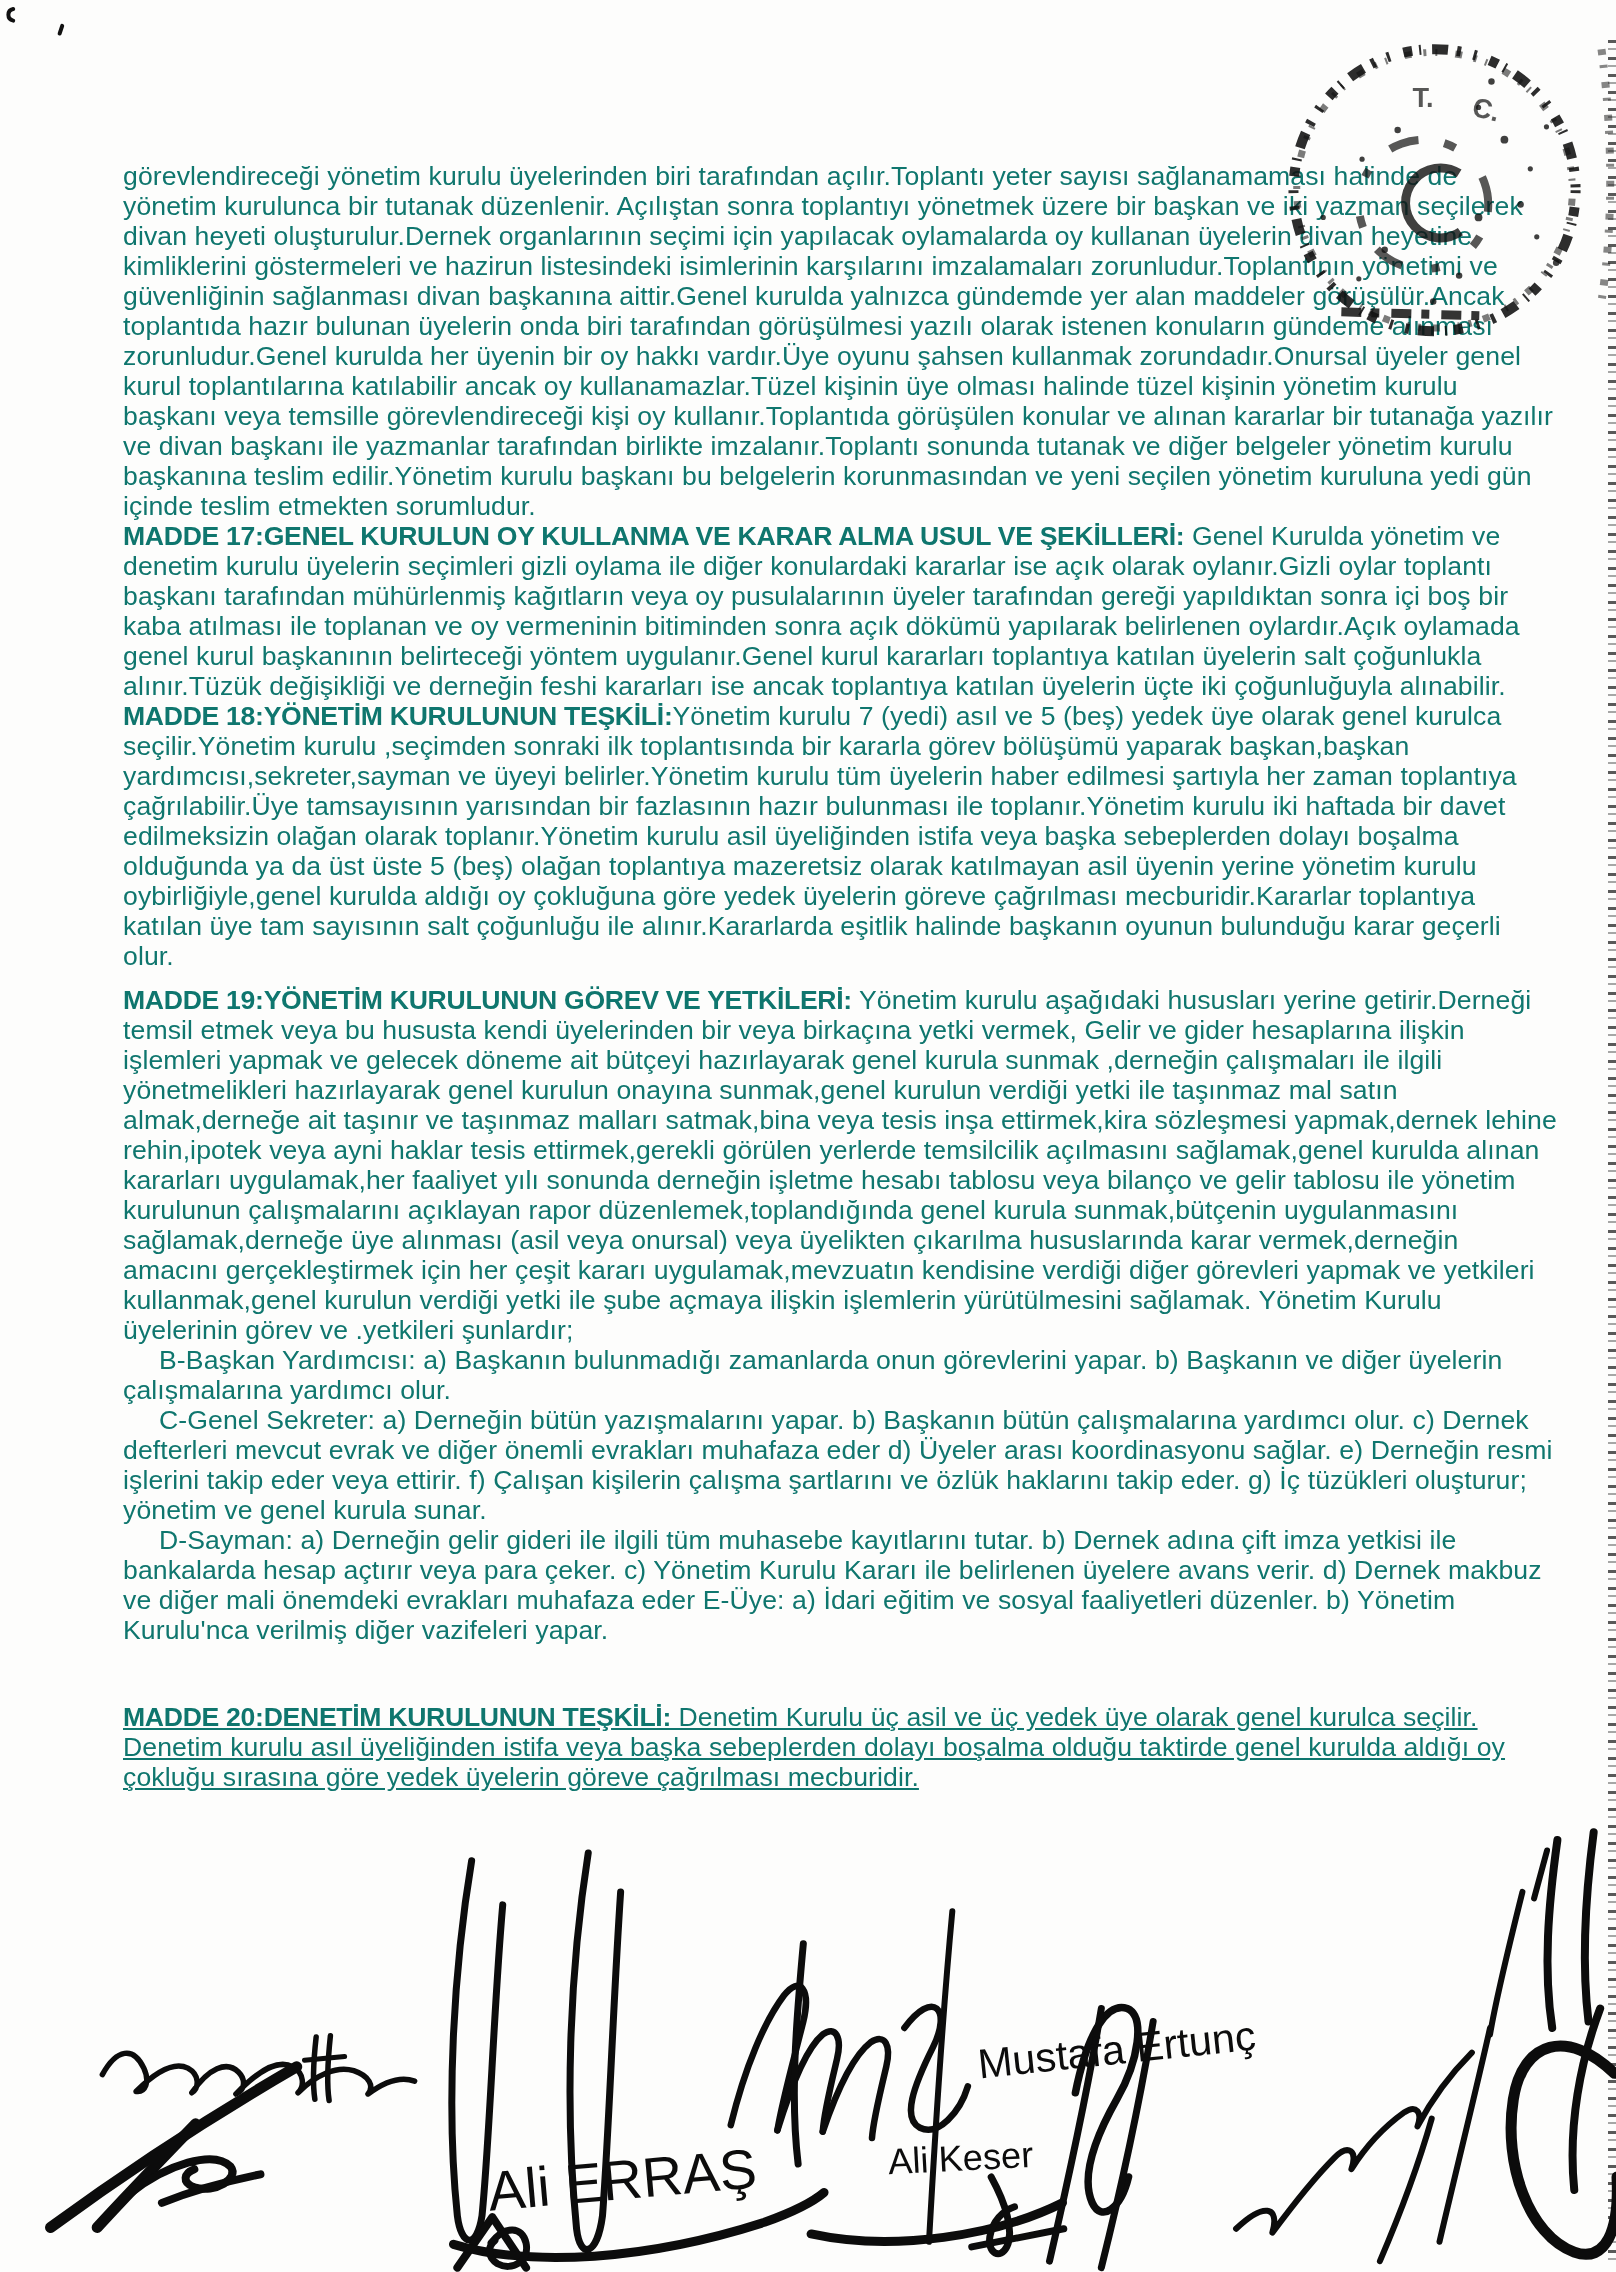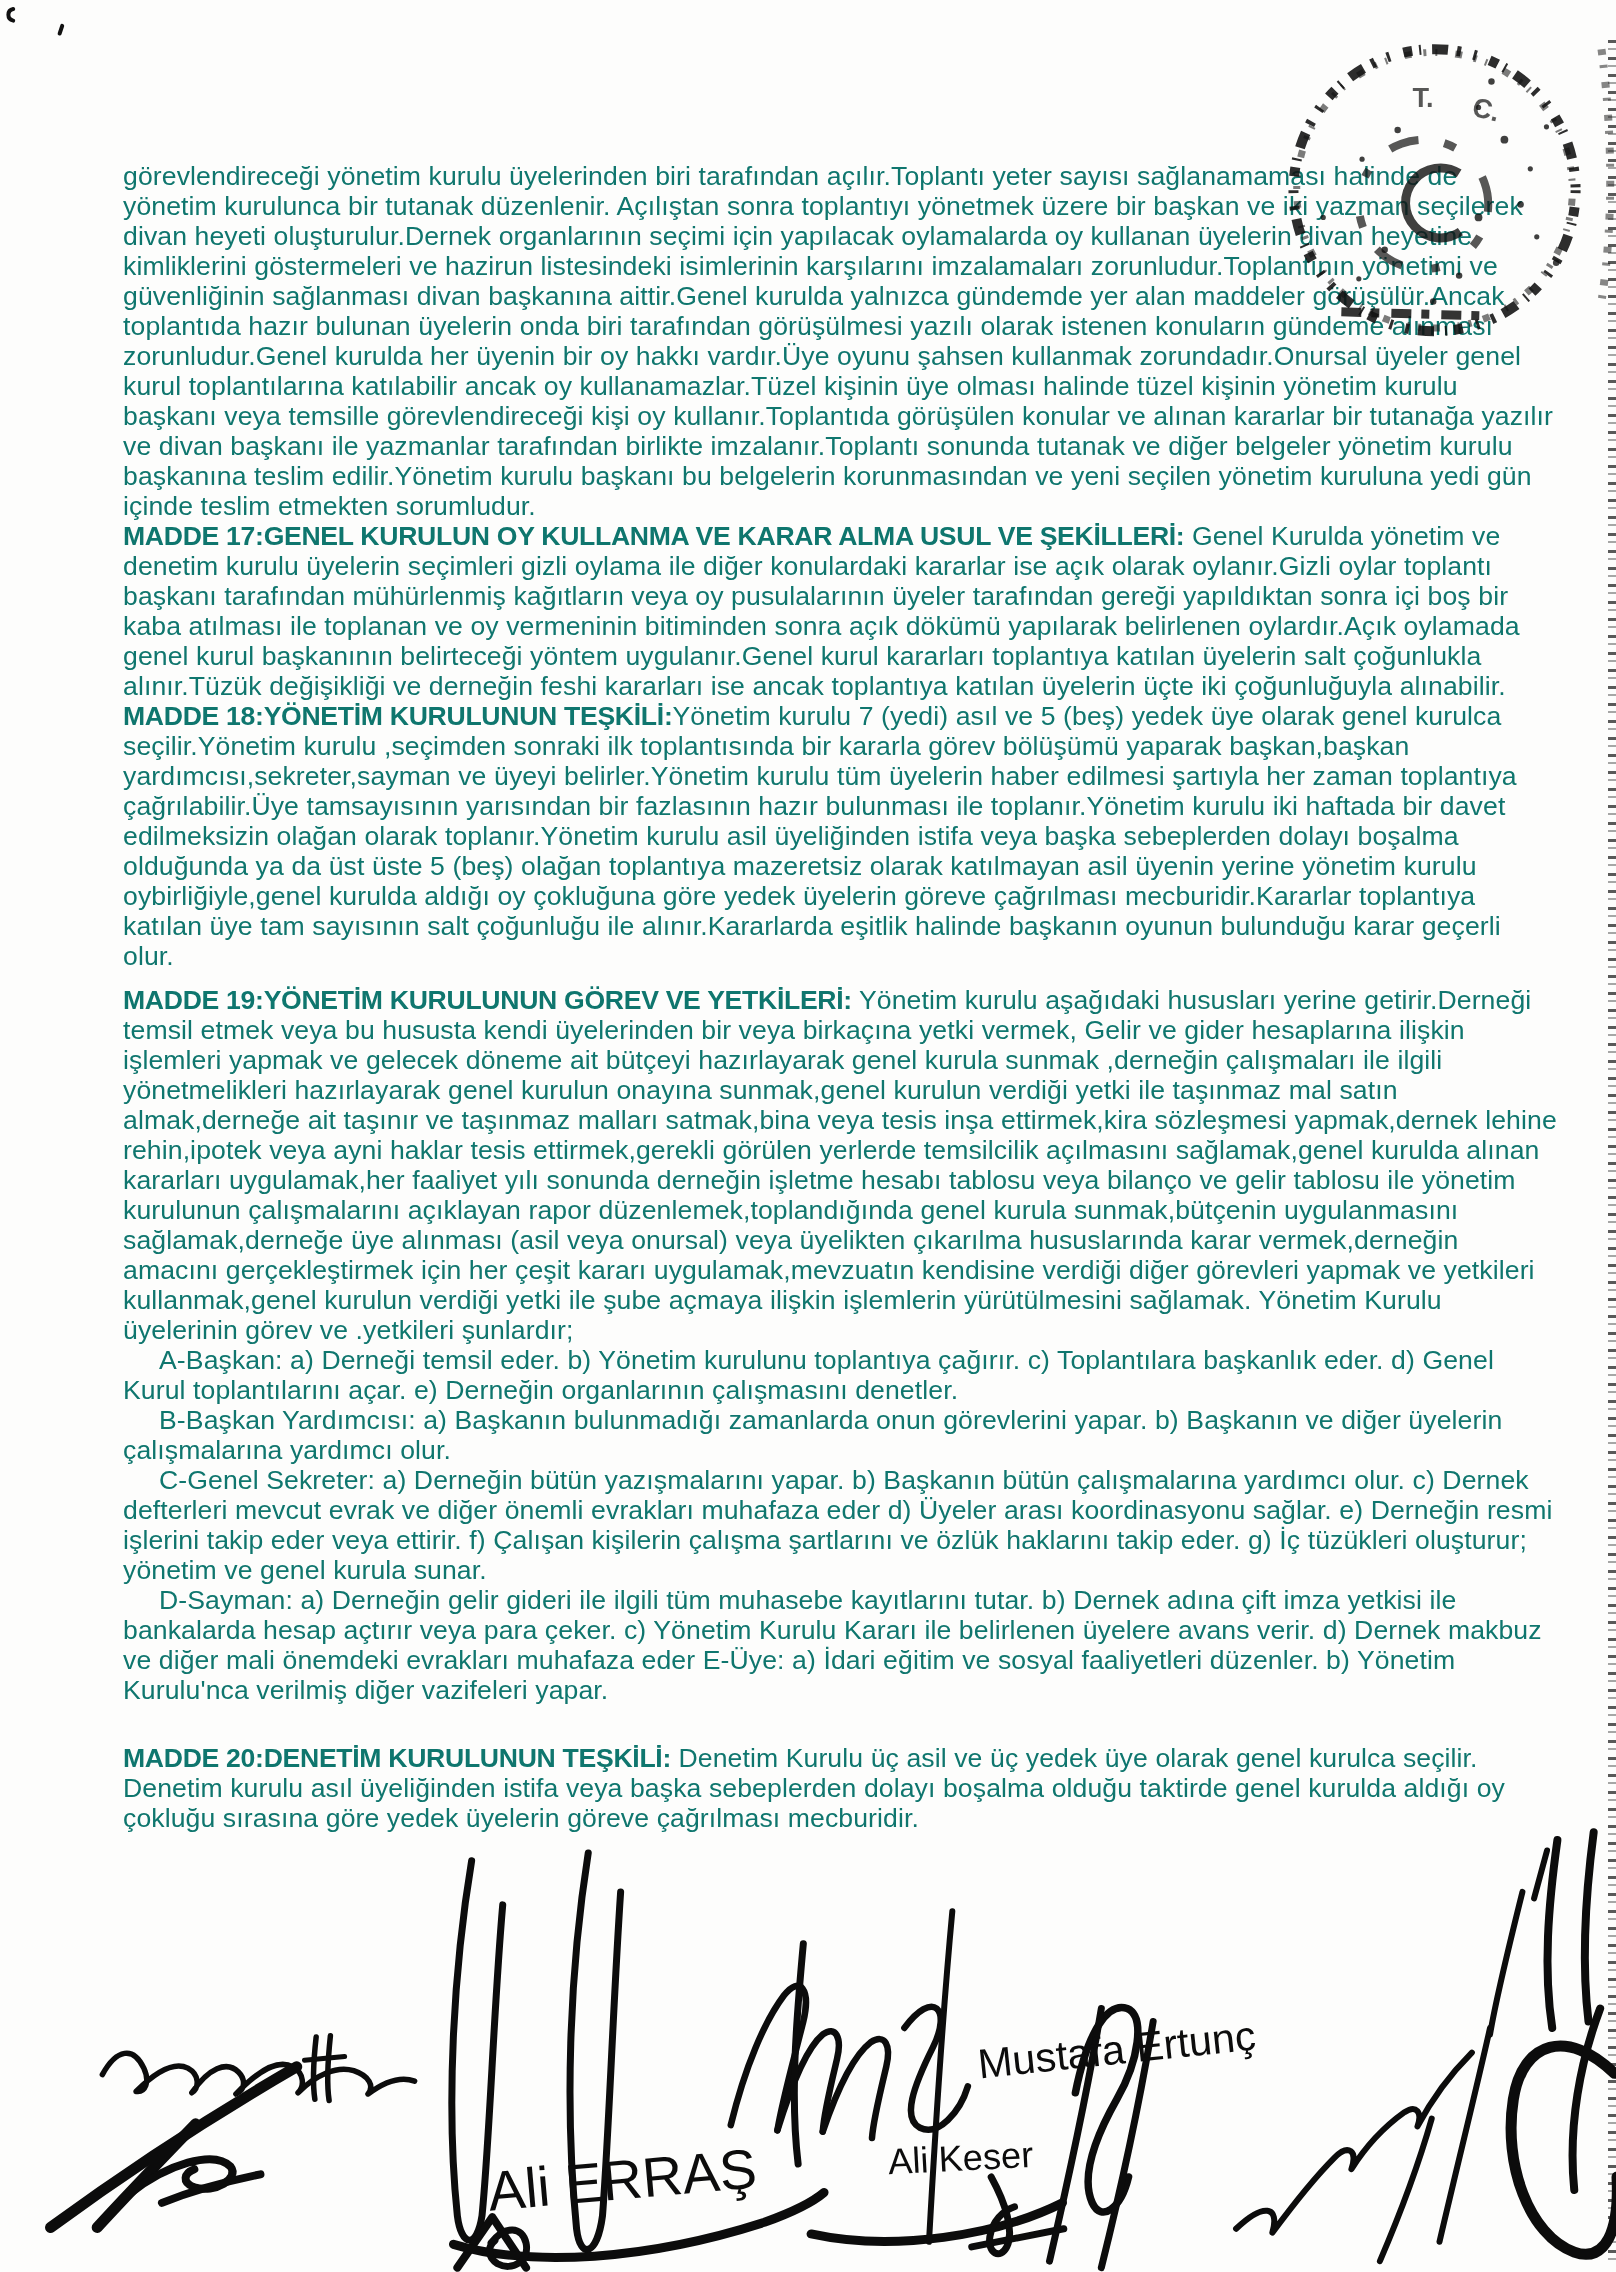--- a/index.html
+++ b/index.html
@@ -17,21 +17,21 @@
     left:123px;top:161px;
     width:1435px;
     font-size:26.6px;
     line-height:30px;
     letter-spacing:0.1px;
     color:#0f766e;
     text-align:left;
   }
   .text-block p{margin:0;}
   p.gap-before-19{margin-top:14px;}
-  p.gap-before-20{margin-top:38px;}
+  p.gap-before-20{margin-top:57px;text-decoration:underline;}
   p.officer{text-indent:36px;}
   .madde-title{font-weight:bold;letter-spacing:-0.3px;}
   .scan-edge{
     position:absolute;
     right:0;top:40px;
     width:9px;height:2225px;
     background:repeating-linear-gradient(
       to bottom,
       rgba(12,12,12,0.85) 0 3.2px,
       rgba(12,12,12,0) 3.2px 7.8px,
@@ -53,21 +53,20 @@
 
   <div class="text-block">
     <p>görevlendireceği yönetim kurulu üyelerinden biri tarafından açılır.Toplantı yeter sayısı sağlanamaması halinde de yönetim kurulunca bir tutanak düzenlenir. Açılıştan sonra toplantıyı yönetmek üzere bir başkan ve iki yazman seçilerek divan heyeti oluşturulur.Dernek organlarının seçimi için yapılacak oylamalarda oy kullanan üyelerin divan heyetine kimliklerini göstermeleri ve hazirun listesindeki isimlerinin karşılarını imzalamaları zorunludur.Toplantının yönetimi ve güvenliğinin sağlanması divan başkanına aittir.Genel kurulda yalnızca gündemde yer alan maddeler görüşülür.Ancak toplantıda hazır bulunan üyelerin onda biri tarafından görüşülmesi yazılı olarak istenen konuların gündeme alınması zorunludur.Genel kurulda her üyenin bir oy hakkı vardır.Üye oyunu şahsen kullanmak zorundadır.Onursal üyeler genel kurul toplantılarına katılabilir ancak oy kullanamazlar.Tüzel kişinin üye olması halinde tüzel kişinin yönetim kurulu başkanı veya temsille görevlendireceği kişi oy kullanır.Toplantıda görüşülen konular ve alınan kararlar bir tutanağa yazılır ve divan başkanı ile yazmanlar tarafından birlikte imzalanır.Toplantı sonunda tutanak ve diğer belgeler yönetim kurulu başkanına teslim edilir.Yönetim kurulu başkanı  bu belgelerin korunmasından ve yeni seçilen yönetim kuruluna yedi gün içinde teslim etmekten sorumludur.</p>
 
     <p><b class="madde-title">MADDE 17:GENEL KURULUN OY KULLANMA VE KARAR ALMA USUL VE ŞEKİLLERİ:</b><span> Genel Kurulda yönetim ve denetim kurulu üyelerin seçimleri gizli oylama ile diğer konulardaki kararlar ise açık olarak oylanır.Gizli oylar toplantı başkanı tarafından mühürlenmiş kağıtların  veya oy pusulalarının üyeler tarafından gereği yapıldıktan sonra içi boş bir kaba atılması ile toplanan ve oy vermeninin bitiminden sonra açık dökümü yapılarak belirlenen oylardır.Açık oylamada genel kurul başkanının belirteceği yöntem uygulanır.Genel kurul kararları toplantıya katılan üyelerin salt çoğunlukla alınır.Tüzük değişikliği ve derneğin feshi kararları ise ancak toplantıya katılan üyelerin üçte iki çoğunluğuyla alınabilir.</span></p>
 
     <p><b class="madde-title">MADDE 18:YÖNETİM KURULUNUN TEŞKİLİ:</b><span>Yönetim kurulu 7 (yedi) asıl ve 5 (beş) yedek üye olarak genel kurulca seçilir.Yönetim kurulu ,seçimden sonraki ilk toplantısında bir kararla görev bölüşümü yaparak başkan,başkan yardımcısı,sekreter,sayman ve üyeyi belirler.Yönetim kurulu tüm üyelerin haber edilmesi şartıyla her zaman toplantıya çağrılabilir.Üye tamsayısının yarısından bir fazlasının hazır bulunması ile toplanır.Yönetim kurulu iki haftada bir davet edilmeksizin olağan olarak toplanır.Yönetim kurulu asil üyeliğinden istifa veya başka sebeplerden dolayı boşalma olduğunda ya da üst üste 5 (beş) olağan toplantıya mazeretsiz olarak katılmayan asil üyenin yerine yönetim kurulu oybirliğiyle,genel kurulda aldığı oy çokluğuna göre yedek üyelerin göreve çağrılması mecburidir.Kararlar toplantıya katılan üye tam sayısının salt çoğunluğu ile alınır.Kararlarda eşitlik halinde başkanın oyunun bulunduğu karar geçerli olur.</span></p>
 
     <p class="gap-before-19"><b class="madde-title">MADDE 19:YÖNETİM KURULUNUN GÖREV VE YETKİLERİ:</b><span>  Yönetim kurulu aşağıdaki hususları yerine getirir.Derneği temsil etmek veya bu hususta kendi üyelerinden bir veya birkaçına yetki vermek, Gelir ve gider hesaplarına ilişkin işlemleri yapmak ve gelecek döneme ait bütçeyi hazırlayarak genel kurula sunmak ,derneğin çalışmaları ile ilgili yönetmelikleri hazırlayarak genel kurulun onayına sunmak,genel kurulun verdiği yetki ile taşınmaz mal satın almak,derneğe ait taşınır ve taşınmaz malları satmak,bina veya tesis inşa ettirmek,kira sözleşmesi yapmak,dernek lehine rehin,ipotek veya ayni haklar tesis ettirmek,gerekli görülen yerlerde temsilcilik açılmasını sağlamak,genel kurulda alınan kararları uygulamak,her faaliyet yılı sonunda derneğin işletme hesabı tablosu veya bilanço ve gelir tablosu ile yönetim kurulunun çalışmalarını açıklayan rapor düzenlemek,toplandığında genel kurula sunmak,bütçenin uygulanmasını sağlamak,derneğe üye alınması (asil veya onursal) veya üyelikten çıkarılma hususlarında karar vermek,derneğin amacını gerçekleştirmek için her çeşit kararı uygulamak,mevzuatın kendisine verdiği diğer görevleri yapmak ve yetkileri kullanmak,genel kurulun verdiği yetki ile şube açmaya ilişkin işlemlerin yürütülmesini sağlamak. Yönetim Kurulu üyelerinin görev ve .yetkileri şunlardır;</span></p>
 
-    <p class="officer">A-Başkan: a) Derneği temsil eder. b) Yönetim kurulunu toplantıya çağırır. c) Toplantılara başkanlık eder. d) Genel Kurul toplantılarını açar. e) Derneğin organlarının çalışmasını denetler.</p>
     <p class="officer">B-Başkan Yardımcısı: a) Başkanın bulunmadığı zamanlarda onun görevlerini yapar. b) Başkanın ve diğer üyelerin çalışmalarına yardımcı olur.</p>
     <p class="officer">C-Genel Sekreter: a) Derneğin bütün yazışmalarını yapar. b) Başkanın bütün çalışmalarına yardımcı olur. c) Dernek defterleri mevcut evrak ve diğer önemli evrakları muhafaza eder d) Üyeler arası koordinasyonu sağlar. e) Derneğin resmi işlerini takip eder veya ettirir. f) Çalışan kişilerin çalışma şartlarını ve özlük haklarını takip eder. g) İç tüzükleri oluşturur; yönetim ve genel kurula sunar.</p>
     <p class="officer">D-Sayman: a) Derneğin gelir gideri ile ilgili tüm muhasebe kayıtlarını tutar. b) Dernek adına çift imza yetkisi ile bankalarda hesap açtırır veya para çeker. c) Yönetim Kurulu Kararı ile belirlenen üyelere avans verir. d) Dernek makbuz ve diğer mali önemdeki evrakları muhafaza eder E-Üye: a) İdari eğitim ve sosyal faaliyetleri düzenler. b) Yönetim Kurulu'nca verilmiş diğer vazifeleri yapar.</p>
 
     <p class="gap-before-20"><b class="madde-title">MADDE 20:DENETİM KURULUNUN TEŞKİLİ:</b><span>  Denetim Kurulu  üç asil ve üç yedek üye olarak genel kurulca seçilir. Denetim kurulu asıl üyeliğinden istifa veya başka sebeplerden dolayı boşalma olduğu taktirde genel kurulda aldığı oy çokluğu sırasına göre yedek üyelerin göreve çağrılması mecburidir.</span></p>
   </div>
 
   <div class="stamp-wrap">
     <svg width="352" height="337" viewBox="0 0 544 520">
       <g stroke="#111" fill="none">

